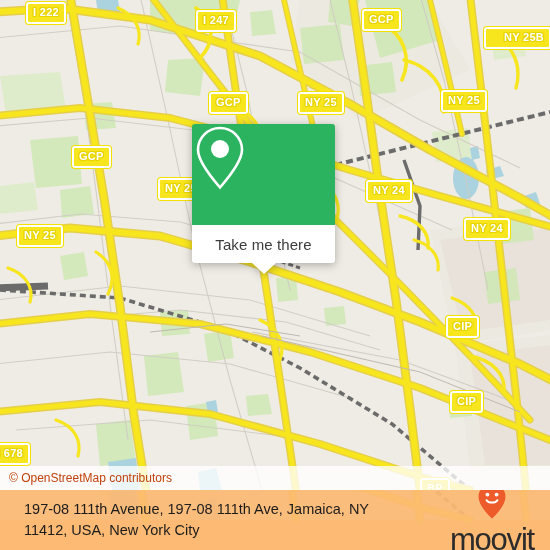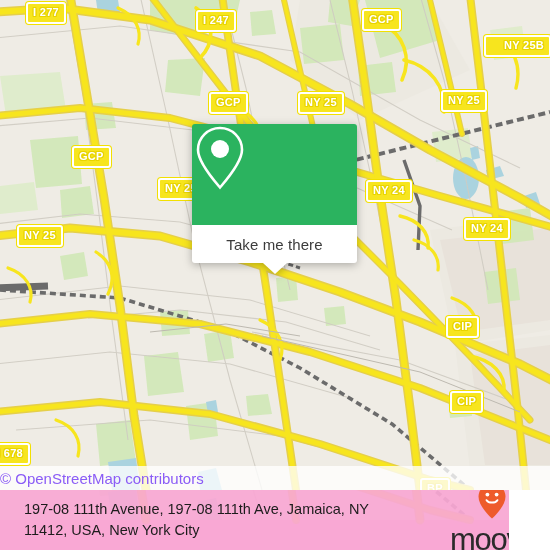--- a/index.html
+++ b/index.html
@@ -28,21 +28,21 @@
     letter-spacing:.3px;
     white-space:nowrap;
     text-shadow:
        1px 0 0 #e8d400, -1px 0 0 #e8d400, 0 1px 0 #e8d400, 0 -1px 0 #e8d400,
        1px 1px 0 #e8d400, -1px -1px 0 #e8d400, 1px -1px 0 #e8d400, -1px 1px 0 #e8d400;
     box-shadow:0 0 0 1px #f2e000;
   }
 
   
   .popup{
-    position:absolute;left:192px;top:124px;width:165px;
+    position:absolute;left:192px;top:124px;width:143px;
     filter:drop-shadow(0 2px 4px rgba(0,0,0,.28));
   }
   .popup-green{
     background:#2bb35f;height:101px;border-radius:3px 3px 0 0;
     display:flex;align-items:center;justify-content:center;
   }
   .popup-white{
     background:#ffffff;height:38px;border-radius:0 0 3px 3px;
     display:flex;align-items:center;justify-content:center;
   }
@@ -52,26 +52,26 @@
     width:0;height:0;border-left:12px solid transparent;border-right:12px solid transparent;
     border-top:11px solid #ffffff;
   }
 
   
   .attrib{
     position:absolute;left:0;top:466px;width:550px;height:24px;
     background:rgba(255,255,255,.78);
     display:flex;align-items:center;
   }
-  .attrib span{font-size:15px;color:#8b5cf6;padding-left:0;}
+  .attrib span{font-size:12px;color:#c2410c;padding-left:9px;}
 
   
   .footer{
-    position:absolute;left:0;top:490px;width:509px;height:60px;
-    background:#f9a8d4;overflow:hidden;
+    position:absolute;left:0;top:490px;width:550px;height:60px;
+    background:#fdba74;overflow:hidden;
   }
   .footer-ghost{
     position:absolute;left:0;top:-490px;width:550px;height:550px;
     opacity:.07;pointer-events:none;
   }
   .footer-inner{
     position:relative;width:550px;height:60px;
     display:flex;align-items:center;justify-content:space-between;
     padding:0 10px 0 24px;box-sizing:border-box;
   }
@@ -223,24 +223,24 @@
 
           <g stroke="#bdb9b0" fill="none" stroke-width="1">
             <path d="M262 336 L420 372 L520 412"></path>
             <path d="M150 332 L226 324 L300 336"></path>
           </g>
         </g>
       </defs>
       <use href="#mapart"></use>
     </svg>
 
-    <div class="shield" style="left:26px;top:2px;">I 277</div>
+    <div class="shield" style="left:26px;top:2px;">I 222</div>
     <div class="shield" style="left:196px;top:10px;">I 247</div>
     <div class="shield" style="left:362px;top:9px;">GCP</div>
-    <div class="shield" style="left:484px;top:35px;padding-left:18px;">NY 25B</div>
+    <div class="shield" style="left:484px;top:27px;padding-left:18px;">NY 25B</div>
     <div class="shield" style="left:209px;top:92px;">GCP</div>
     <div class="shield" style="left:298px;top:92px;">NY 25</div>
     <div class="shield" style="left:441px;top:90px;">NY 25</div>
     <div class="shield" style="left:72px;top:146px;">GCP</div>
     <div class="shield" style="left:158px;top:178px;">NY 25</div>
     <div class="shield" style="left:366px;top:180px;">NY 24</div>
     <div class="shield" style="left:17px;top:225px;">NY 25</div>
     <div class="shield" style="left:464px;top:218px;">NY 24</div>
     <div class="shield" style="left:446px;top:316px;">CIP</div>
     <div class="shield" style="left:450px;top:391px;">CIP</div>

